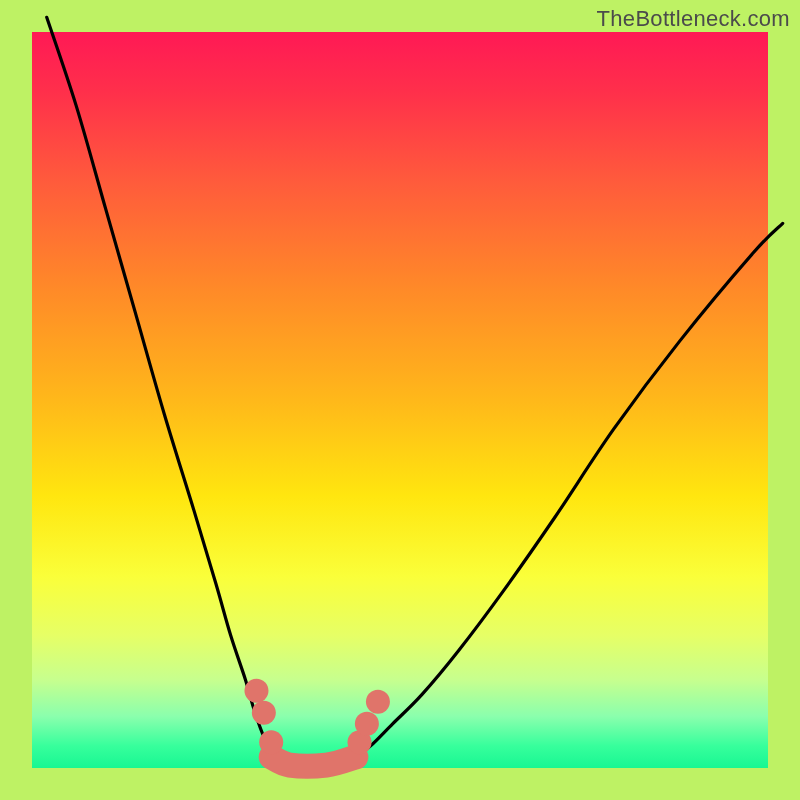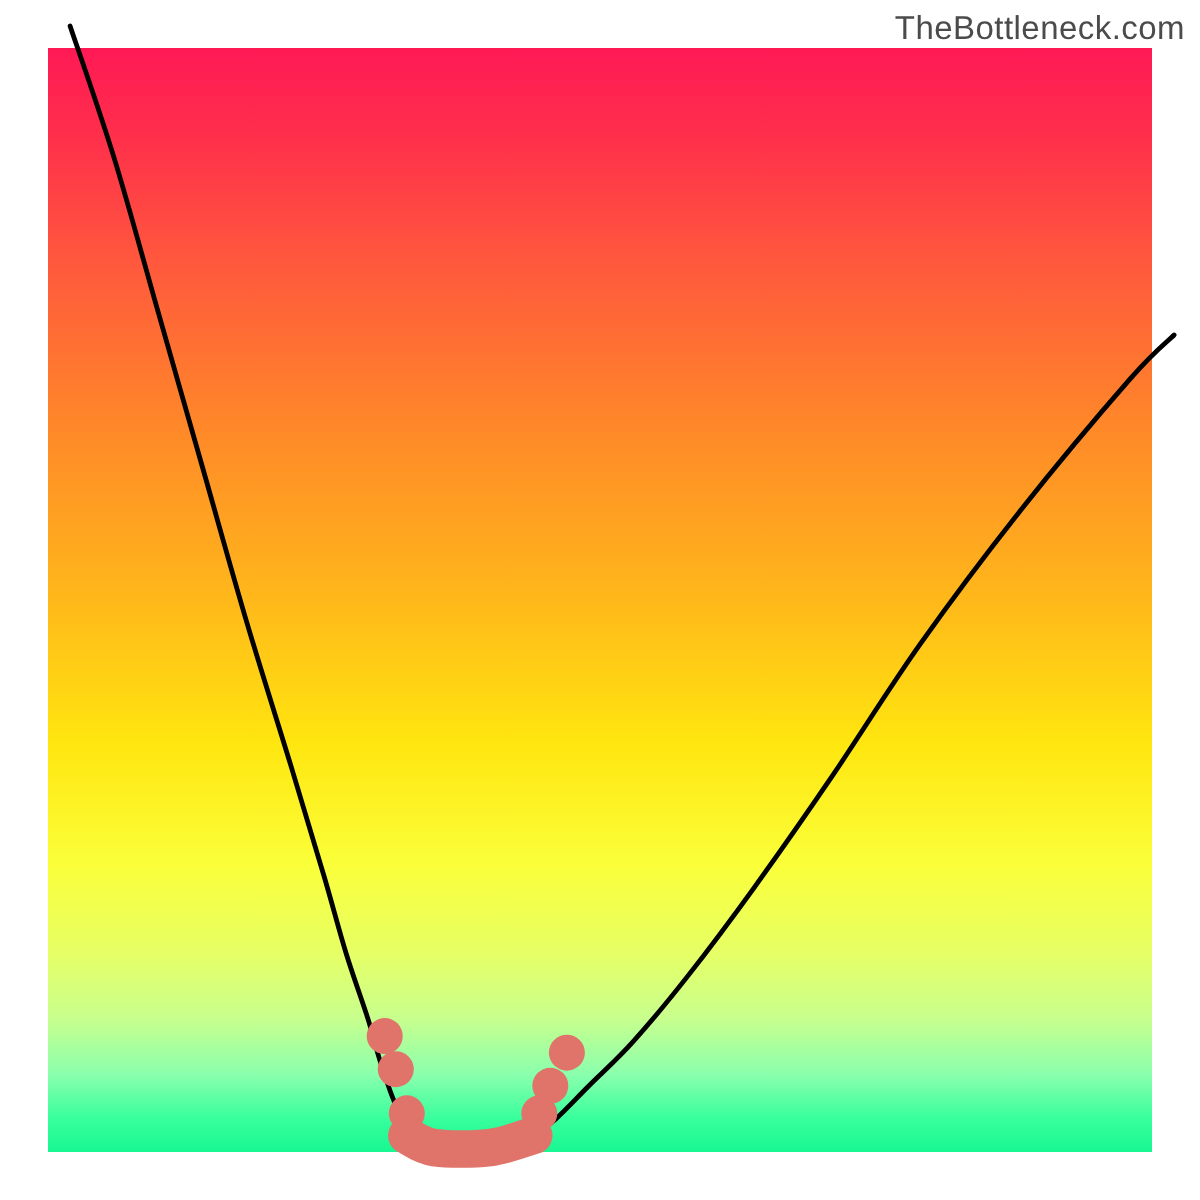--- a/index.html
+++ b/index.html
@@ -9,21 +9,21 @@
     height: 800px;
     overflow: hidden;
     background: #000;
     font-family: Arial, Helvetica, sans-serif;
   }
   .frame {
     position: absolute;
     top: 0; left: 0;
     width: 800px;
     height: 800px;
-    background: #ffffff;
+    background: #bef264;
   }
   .plot-area {
     position: absolute;
     top: 32px;
     left: 32px;
     width: 736px;
     height: 736px;
     background: linear-gradient(to bottom,
       #ff1955 0%,
       #ff2f4b 8%,

